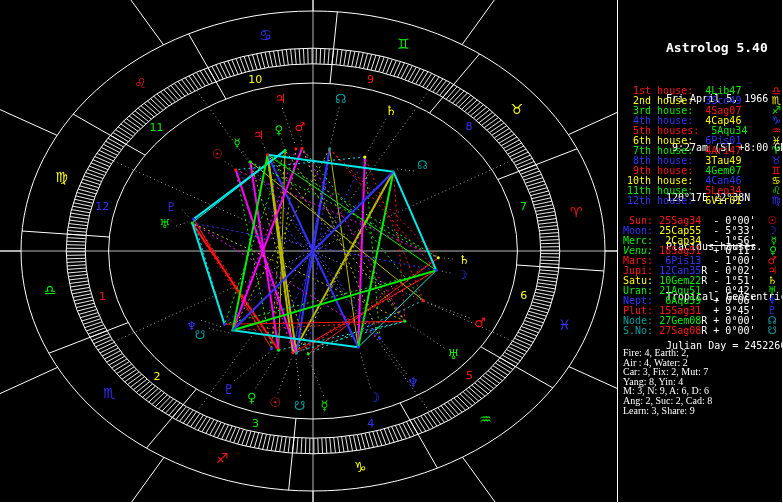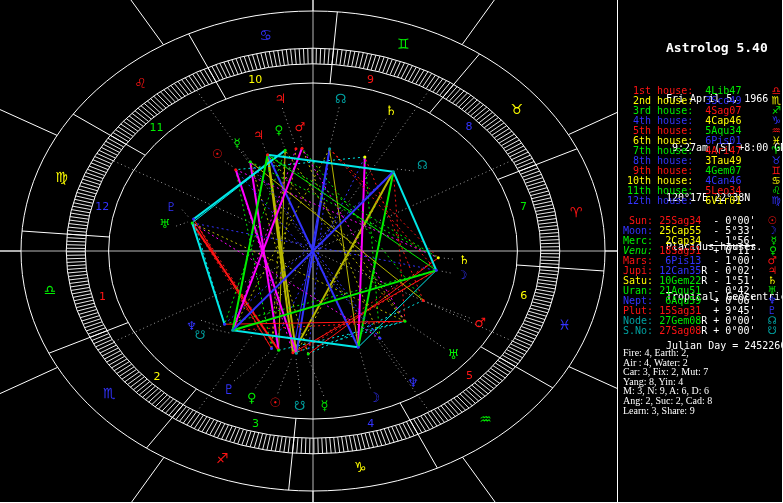--- a/index.html
+++ b/index.html
@@ -627,21 +627,21 @@
       <div class="hline">120°17E 22°38N</div>
       <div class="hline">Placidus houses.</div>
       <div class="hline">Tropical, Geocentric.</div>
       <div class="hline">Julian Day = 2452260.9514</div>
     </div>
     <div id="houses">
         <div class="row"><span style="color: rgb(255, 20, 20);"> 1st house:</span><span style="color: rgb(0, 238, 0);">  4Lib47</span><span class="glyph" style="color: rgb(255, 20, 20);">♎</span></div>
         <div class="row"><span style="color: rgb(255, 255, 0);"> 2nd house:</span><span style="color: rgb(51, 51, 255);">  3Sco49</span><span class="glyph" style="color: rgb(255, 255, 0);">♏</span></div>
         <div class="row"><span style="color: rgb(0, 238, 0);"> 3rd house:</span><span style="color: rgb(255, 20, 20);">  4Sag07</span><span class="glyph" style="color: rgb(0, 238, 0);">♐</span></div>
         <div class="row"><span style="color: rgb(51, 51, 255);"> 4th house:</span><span style="color: rgb(255, 255, 0);">  4Cap46</span><span class="glyph" style="color: rgb(51, 51, 255);">♑</span></div>
-        <div class="row"><span style="color: rgb(255, 20, 20);"> 5th house:</span><span style="color: rgb(0, 238, 0);">  5Aqu34</span><span class="glyph" style="color: rgb(255, 20, 20);">♒</span></div>
+        <div class="row"><span style="color: rgb(255, 20, 20);"> 5th houses:</span><span style="color: rgb(0, 238, 0);">  5Aqu34</span><span class="glyph" style="color: rgb(255, 20, 20);">♒</span></div>
         <div class="row"><span style="color: rgb(255, 255, 0);"> 6th house:</span><span style="color: rgb(51, 51, 255);">  6Pis01</span><span class="glyph" style="color: rgb(255, 255, 0);">♓</span></div>
         <div class="row"><span style="color: rgb(0, 238, 0);"> 7th house:</span><span style="color: rgb(255, 20, 20);">  4Ari47</span><span class="glyph" style="color: rgb(0, 238, 0);">♈</span></div>
         <div class="row"><span style="color: rgb(51, 51, 255);"> 8th house:</span><span style="color: rgb(255, 255, 0);">  3Tau49</span><span class="glyph" style="color: rgb(51, 51, 255);">♉</span></div>
         <div class="row"><span style="color: rgb(255, 20, 20);"> 9th house:</span><span style="color: rgb(0, 238, 0);">  4Gem07</span><span class="glyph" style="color: rgb(255, 20, 20);">♊</span></div>
         <div class="row"><span style="color: rgb(255, 255, 0);">10th house:</span><span style="color: rgb(51, 51, 255);">  4Can46</span><span class="glyph" style="color: rgb(255, 255, 0);">♋</span></div>
         <div class="row"><span style="color: rgb(0, 238, 0);">11th house:</span><span style="color: rgb(255, 20, 20);">  5Leo34</span><span class="glyph" style="color: rgb(0, 238, 0);">♌</span></div>
         <div class="row"><span style="color: rgb(51, 51, 255);">12th house:</span><span style="color: rgb(255, 255, 0);">  6Vir01</span><span class="glyph" style="color: rgb(51, 51, 255);">♍</span></div>
       </div>
     <div id="planets">
         <div class="row"><span style="color: rgb(255, 20, 20);"> Sun:</span><span style="color: rgb(255, 20, 20);"> 25Sag34</span><span style="color: rgb(255, 255, 255);"> </span><span style="color: rgb(255, 255, 255);"> - 0°00'</span><span class="glyph" style="color: rgb(255, 20, 20);">☉</span></div>

